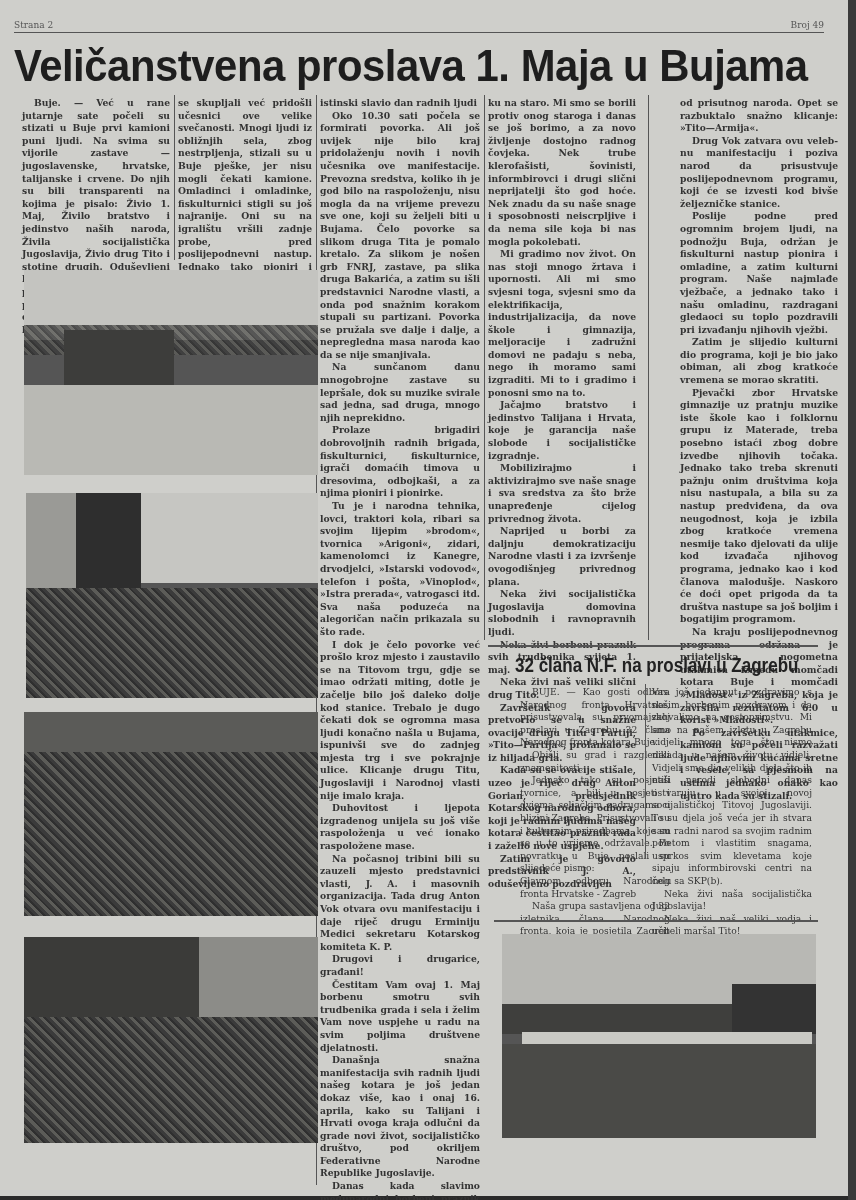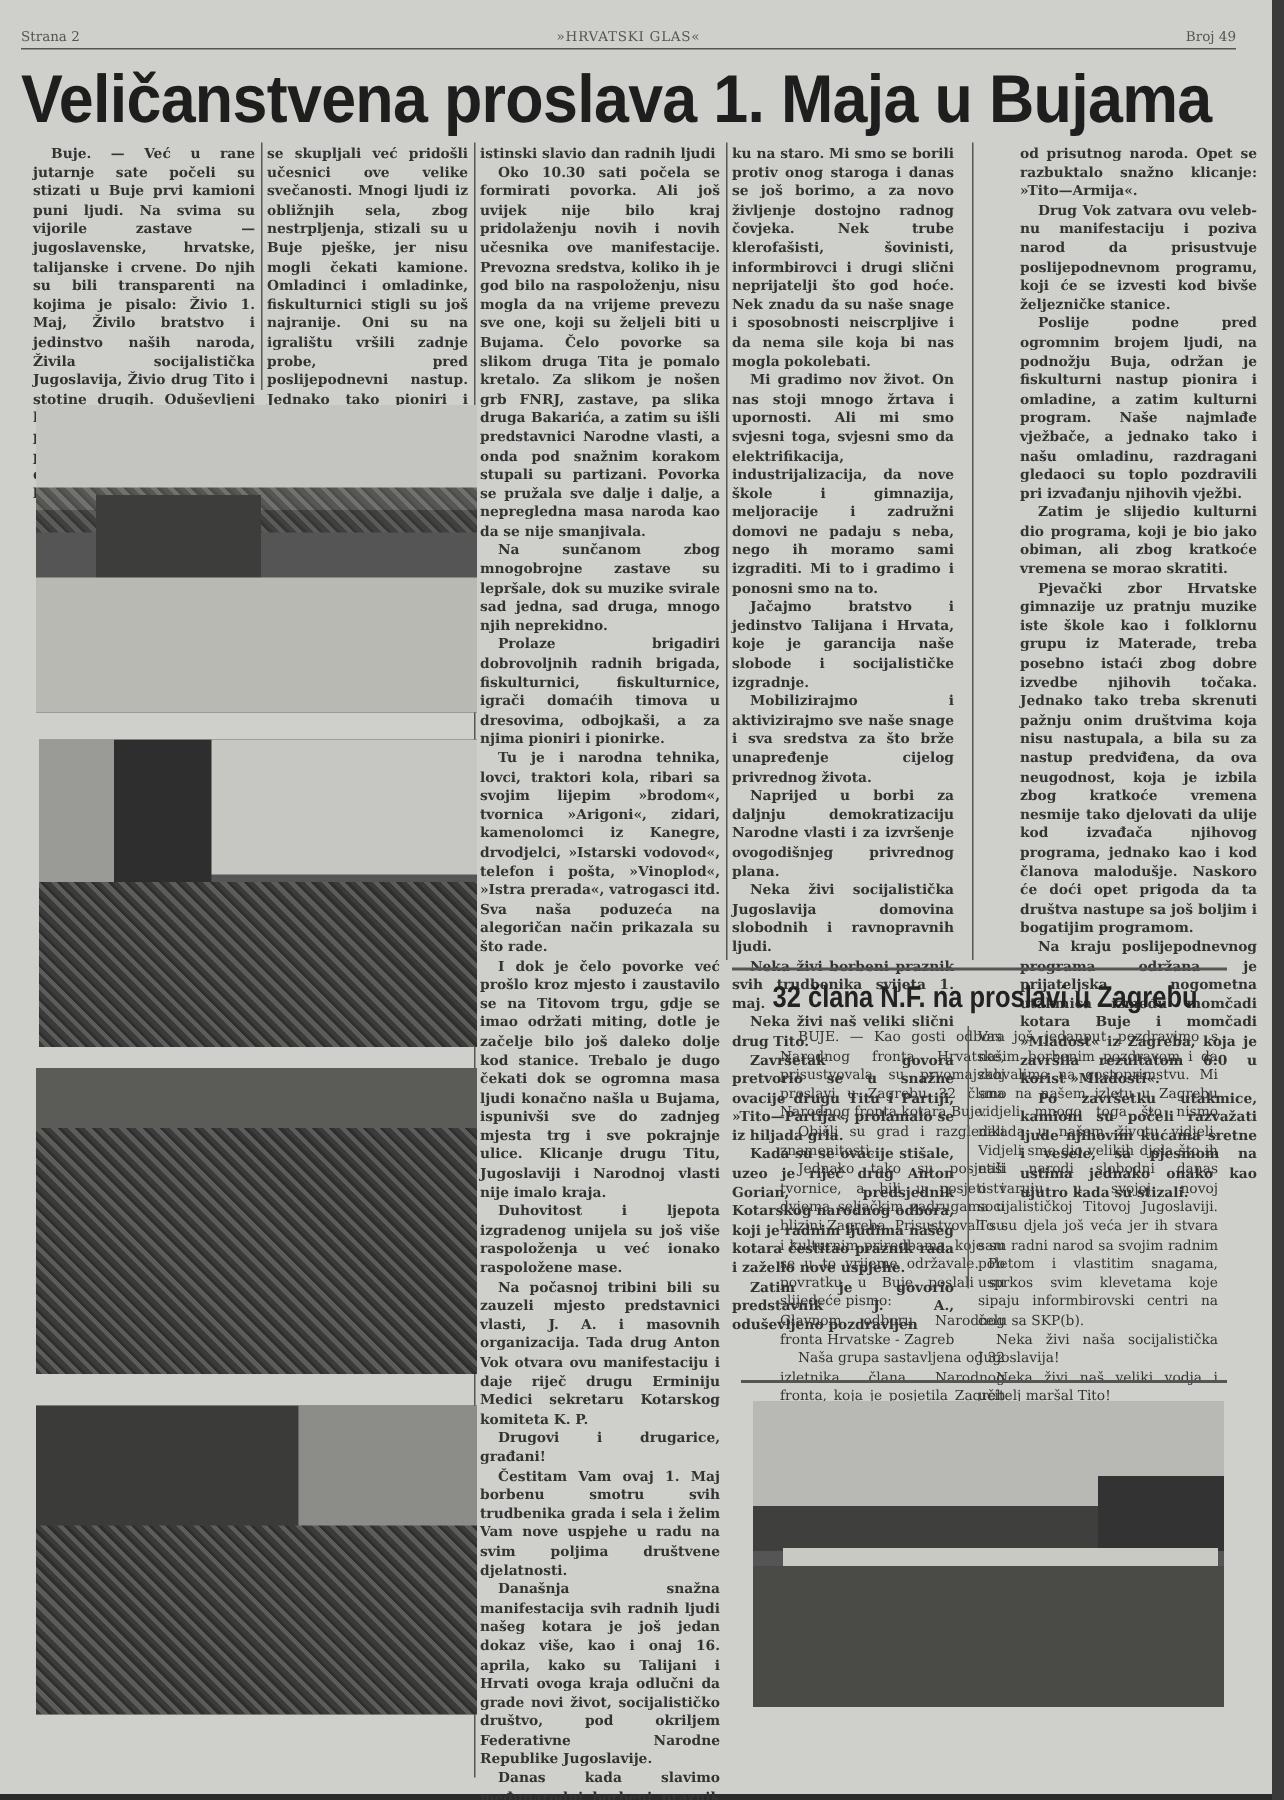--- a/index.html
+++ b/index.html
@@ -53,40 +53,39 @@
   }
   .sig { text-align:right; text-indent:0 !important; }
   .noind { text-indent:0 !important; }
 </style>
 </head>
 <body>
 
 <div class="page">
   <div class="masthead">
     <span class="l">Strana 2</span>
-    <span class="c">»HRVATSKI GLAS«</span>
     <span class="r">Broj 49</span>
   </div>
 
   <div class="headline">Veličanstvena proslava 1. Maja u Bujama</div>
 
   <div class="col" style="left:22px; top:97px; width:148px;">
     <p>Buje. — Već u rane jutarnje sate počeli su stizati u Buje prvi kamioni puni ljudi. Na svima su vijorile zastave — jugoslavenske, hrvatske, talijanske i crvene. Do njih su bili transparenti na kojima je pisalo: Živio 1. Maj, Živilo bratstvo i jedinstvo naših naroda, Živila socijalistička Jugoslavija, Živio drug Tito i stotine drugih. Oduševljeni ljudi pjevali su borbene pjesme. Kamioni su lagano prolazili kroz centar Buja, da bi se spustili prema bivšoj stanici, gdje su</p>
   </div>
   <div class="vrule" style="left:174px; top:95px; height:165px;"></div>
   <div class="col" style="left:178px; top:97px; width:134px;">
     <p class="noind">se skupljali već pridošli učesnici ove velike svečanosti. Mnogi ljudi iz obližnjih sela, zbog nestrpljenja, stizali su u Buje pješke, jer nisu mogli čekati kamione. Omladinci i omladinke, fiskulturnici stigli su još najranije. Oni su na igralištu vršili zadnje probe, pred poslijepodnevni nastup. Jednako tako pioniri i pionirke su se spremali da njihove vježbe budu što ljepše.</p>
     <p>Dan je bio upravo tako divan, da se ljepši nije moglo željeti. Narod kotara Buje je</p>
   </div>
   <div class="vrule" style="left:316px; top:95px; height:1090px;"></div>
 
   <div class="col" style="left:320px; top:97px; width:160px;">
     <p class="noind">istinski slavio dan radnih ljudi</p>
     <p>Oko 10.30 sati počela se formirati povorka. Ali još uvijek nije bilo kraj pridolaženju novih i novih učesnika ove manifestacije. Prevozna sredstva, koliko ih je god bilo na raspoloženju, nisu mogla da na vrijeme prevezu sve one, koji su željeli biti u Bujama. Čelo povorke sa slikom druga Tita je pomalo kretalo. Za slikom je nošen grb FNRJ, zastave, pa slika druga Bakarića, a zatim su išli predstavnici Narodne vlasti, a onda pod snažnim korakom stupali su partizani. Povorka se pružala sve dalje i dalje, a nepregledna masa naroda kao da se nije smanjivala.</p>
-    <p>Na sunčanom zbog mnogobrojne zastave su lepršale, dok su muzike svirale sad jedna, sad druga, mnogo njih neprekidno.</p>
+    <p>Na sunčanom danu mnogobrojne zastave su lepršale, dok su muzike svirale sad jedna, sad druga, mnogo njih neprekidno.</p>
     <p>Prolaze brigadiri dobrovoljnih radnih brigada, fiskulturnici, fiskulturnice, igrači domaćih timova u dresovima, odbojkaši, a za njima pioniri i pionirke.</p>
     <p>Tu je i narodna tehnika, lovci, traktori kola, ribari sa svojim lijepim »brodom«, tvornica »Arigoni«, zidari, kamenolomci iz Kanegre, drvodjelci, »Istarski vodovod«, telefon i pošta, »Vinoplod«, »Istra prerada«, vatrogasci itd. Sva naša poduzeća na alegoričan način prikazala su što rade.</p>
     <p>I dok je čelo povorke već prošlo kroz mjesto i zaustavilo se na Titovom trgu, gdje se imao održati miting, dotle je začelje bilo još daleko dolje kod stanice. Trebalo je dugo čekati dok se ogromna masa ljudi konačno našla u Bujama, ispunivši sve do zadnjeg mjesta trg i sve pokrajnje ulice. Klicanje drugu Titu, Jugoslaviji i Narodnoj vlasti nije imalo kraja.</p>
     <p>Duhovitost i ljepota izgradenog unijela su još više raspoloženja u već ionako raspoložene mase.</p>
     <p>Na počasnoj tribini bili su zauzeli mjesto predstavnici vlasti, J. A. i masovnih organizacija. Tada drug Anton Vok otvara ovu manifestaciju i daje riječ drugu Erminiju Medici sekretaru Kotarskog komiteta K. P.</p>
     <p>Drugovi i drugarice, građani!</p>
     <p>Čestitam Vam ovaj 1. Maj borbenu smotru svih trudbenika grada i sela i želim Vam nove uspjehe u radu na svim poljima društvene djelatnosti.</p>
     <p>Današnja snažna manifestacija svih radnih ljudi našeg kotara je još jedan dokaz više, kao i onaj 16. aprila, kako su Talijani i Hrvati ovoga kraja odlučni da grade novi život, socijalističko društvo, pod okriljem Federativne Narodne Republike Jugoslavije.</p>
     <p>Danas kada slavimo međunarodni borbeni praznik svih trudbenika, kada manifestiramo našu solidarnost s radnicima cijelog svijeta, mi ujedno manifestiramo naše povjerenje i privrženost socijalističkoj Jugoslaviji, njenim narodima i drugu Titu.</p>
 

